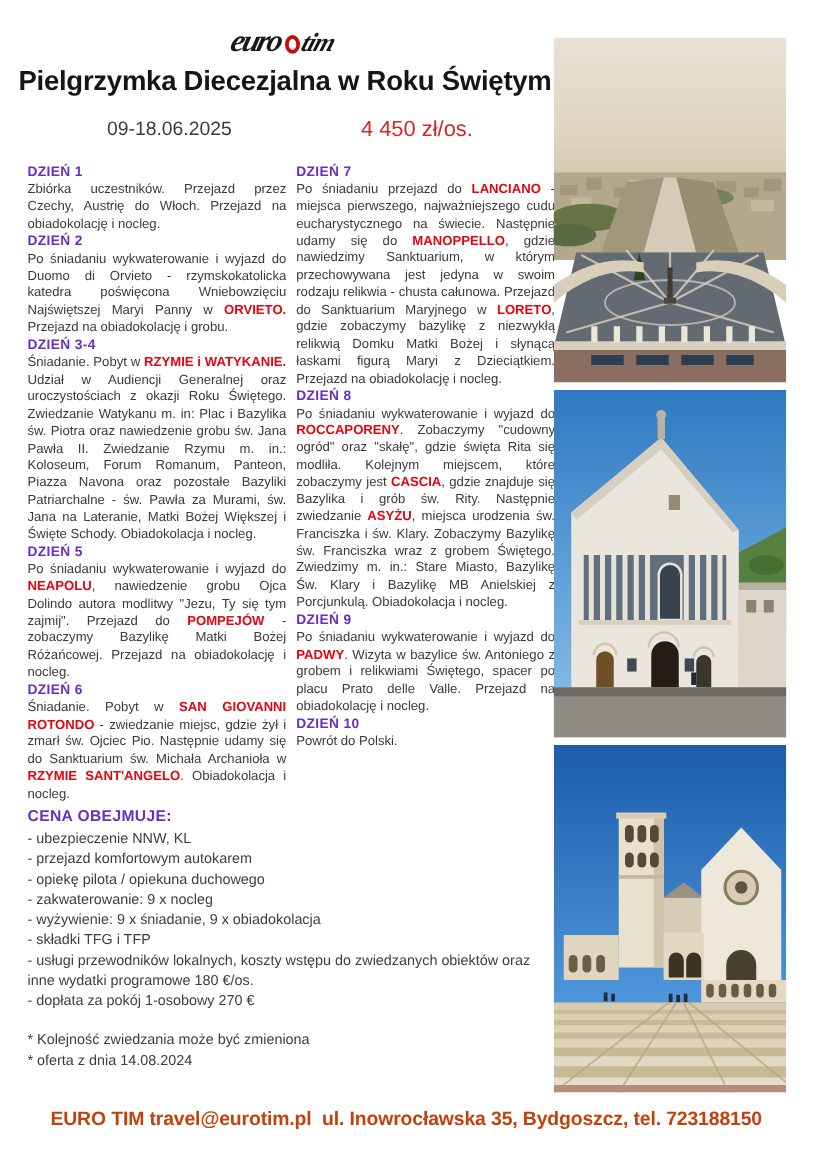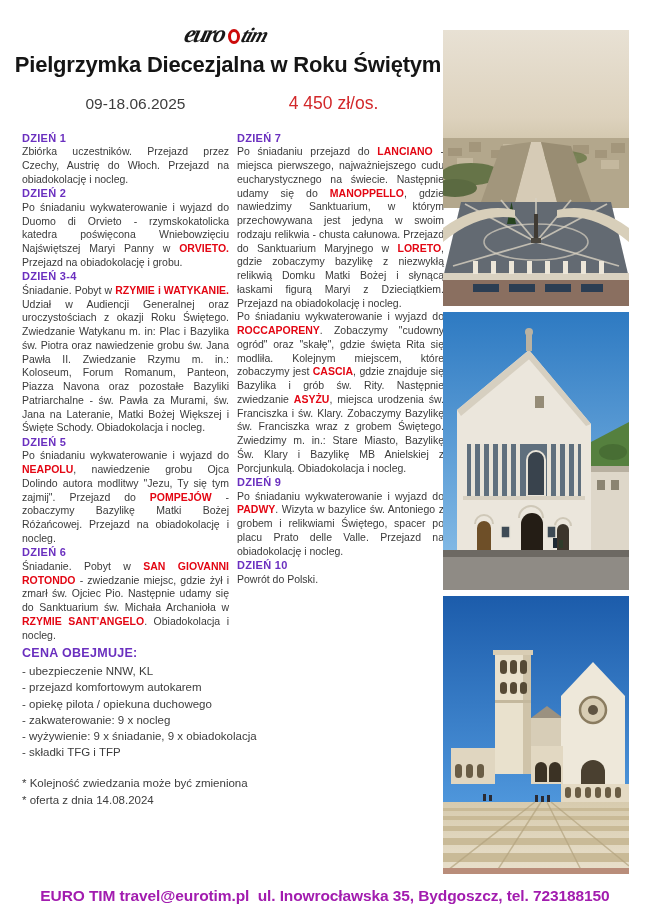--- a/index.html
+++ b/index.html
@@ -35,21 +35,21 @@
 
   
   .bottom{position:absolute;top:646px;left:22px;width:424px;}
   .sec-h{font-size:12.5px;font-weight:bold;color:var(--purple);letter-spacing:.3px;margin-bottom:3px;}
   .mt{margin-top:17px;}
   .li{font-size:11.5px;line-height:16.3px;color:#3d3d3d;}
   .notes{margin-top:14px;}
   .notes .li{line-height:17.5px;}
 
   
-  .footer{position:absolute;top:887px;left:0;width:650px;text-align:center;font-size:15.5px;font-weight:bold;color:#a21caf;white-space:pre-wrap;letter-spacing:-0.1px;}
+  .footer{position:absolute;top:887px;left:0;width:650px;text-align:center;font-size:15.5px;font-weight:bold;color:#c2410c;white-space:pre-wrap;letter-spacing:-0.1px;}
 </style>
 </head>
 <body>
 
 <div class="page">
 
   <div class="logo">
     <span class="lg-euro">euro</span><span class="lg-ring"></span><span class="lg-tim">tim</span>
   </div>
 
@@ -65,20 +65,21 @@
       <div class="day-heading">DZIEŃ 3-4</div>
       <div class="day-text"><span>Śniadanie. Pobyt w </span><span class="hl">RZYMIE i WATYKANIE.</span><span> Udział w Audiencji Generalnej oraz uroczystościach z okazji Roku Świętego. Zwiedzanie Watykanu m. in: Plac i Bazylika św. Piotra oraz nawiedzenie grobu św. Jana Pawła II. Zwiedzanie Rzymu m. in.: Koloseum, Forum Romanum, Panteon, Piazza Navona oraz pozostałe Bazyliki Patriarchalne - św. Pawła za Murami, św. Jana na Lateranie, Matki Bożej Większej i Święte Schody. Obiadokolacja i nocleg.</span></div>
       <div class="day-heading">DZIEŃ 5</div>
       <div class="day-text"><span>Po śniadaniu wykwaterowanie i wyjazd do </span><span class="hl">NEAPOLU</span><span>, nawiedzenie grobu Ojca Dolindo autora modlitwy "Jezu, Ty się tym zajmij". Przejazd do </span><span class="hl">POMPEJÓW</span><span> - zobaczymy Bazylikę Matki Bożej Różańcowej. Przejazd na obiadokolację i nocleg.</span></div>
       <div class="day-heading">DZIEŃ 6</div>
       <div class="day-text"><span>Śniadanie. Pobyt w </span><span class="hl">SAN GIOVANNI ROTONDO</span><span> - zwiedzanie miejsc, gdzie żył i zmarł św. Ojciec Pio. Następnie udamy się do Sanktuarium św. Michała Archanioła w </span><span class="hl">RZYMIE SANT'ANGELO</span><span>. Obiadokolacja i nocleg.</span></div>
     </div>
   <div class="col col-right">
       <div class="day-heading">DZIEŃ 7</div>
       <div class="day-text"><span>Po śniadaniu przejazd do </span><span class="hl">LANCIANO</span><span> - miejsca pierwszego, najważniejszego cudu eucharystycznego na świecie. Następnie udamy się do </span><span class="hl">MANOPPELLO</span><span>, gdzie nawiedzimy Sanktuarium, w którym przechowywana jest jedyna w swoim rodzaju relikwia - chusta całunowa. Przejazd do Sanktuarium Maryjnego w </span><span class="hl">LORETO</span><span>, gdzie zobaczymy bazylikę z niezwykłą relikwią Domku Matki Bożej i słynącą łaskami figurą Maryi z Dzieciątkiem. Przejazd na obiadokolację i nocleg.</span></div>
+      <div class="day-heading">DZIEŃ 8</div>
       <div class="day-text"><span>Po śniadaniu wykwaterowanie i wyjazd do </span><span class="hl">ROCCAPORENY</span><span>. Zobaczymy "cudowny ogród" oraz "skałę", gdzie święta Rita się modliła. Kolejnym miejscem, które zobaczymy jest </span><span class="hl">CASCIA</span><span>, gdzie znajduje się Bazylika i grób św. Rity. Następnie zwiedzanie </span><span class="hl">ASYŻU</span><span>, miejsca urodzenia św. Franciszka i św. Klary. Zobaczymy Bazylikę św. Franciszka wraz z grobem Świętego. Zwiedzimy m. in.: Stare Miasto, Bazylikę Św. Klary i Bazylikę MB Anielskiej z Porcjunkulą. Obiadokolacja i nocleg.</span></div>
       <div class="day-heading">DZIEŃ 9</div>
       <div class="day-text"><span>Po śniadaniu wykwaterowanie i wyjazd do </span><span class="hl">PADWY</span><span>. Wizyta w bazylice św. Antoniego z grobem i relikwiami Świętego, spacer po placu Prato delle Valle. Przejazd na obiadokolację i nocleg.</span></div>
       <div class="day-heading">DZIEŃ 10</div>
       <div class="day-text"><span>Powrót do Polski.</span></div>
     </div>
 
   <div class="photos">
 
     <svg class="photo" viewBox="0 0 186 276" xmlns="http://www.w3.org/2000/svg">
@@ -280,20 +281,24 @@
   <div class="bottom">
     <div class="sec-h">CENA OBEJMUJE:</div>
     <div>
         <div class="li">- ubezpieczenie NNW, KL</div>
         <div class="li">- przejazd komfortowym autokarem</div>
         <div class="li">- opiekę pilota / opiekuna duchowego</div>
         <div class="li">- zakwaterowanie: 9 x nocleg</div>
         <div class="li">- wyżywienie: 9 x śniadanie, 9 x obiadokolacja</div>
         <div class="li">- składki TFG i TFP</div>
       </div>
+    <div>
+        <div class="li">- usługi przewodników lokalnych, koszty wstępu do zwiedzanych obiektów oraz inne wydatki programowe 180 €/os.</div>
+        <div class="li">- dopłata za pokój 1-osobowy 270 €</div>
+      </div>
     <div class="notes">
         <div class="li">* Kolejność zwiedzania może być zmieniona</div>
         <div class="li">* oferta z dnia 14.08.2024</div>
       </div>
   </div>
 
   <div class="footer">EURO TIM travel@eurotim.pl  ul. Inowrocławska 35, Bydgoszcz, tel. 723188150</div>
 
 </div>
 

